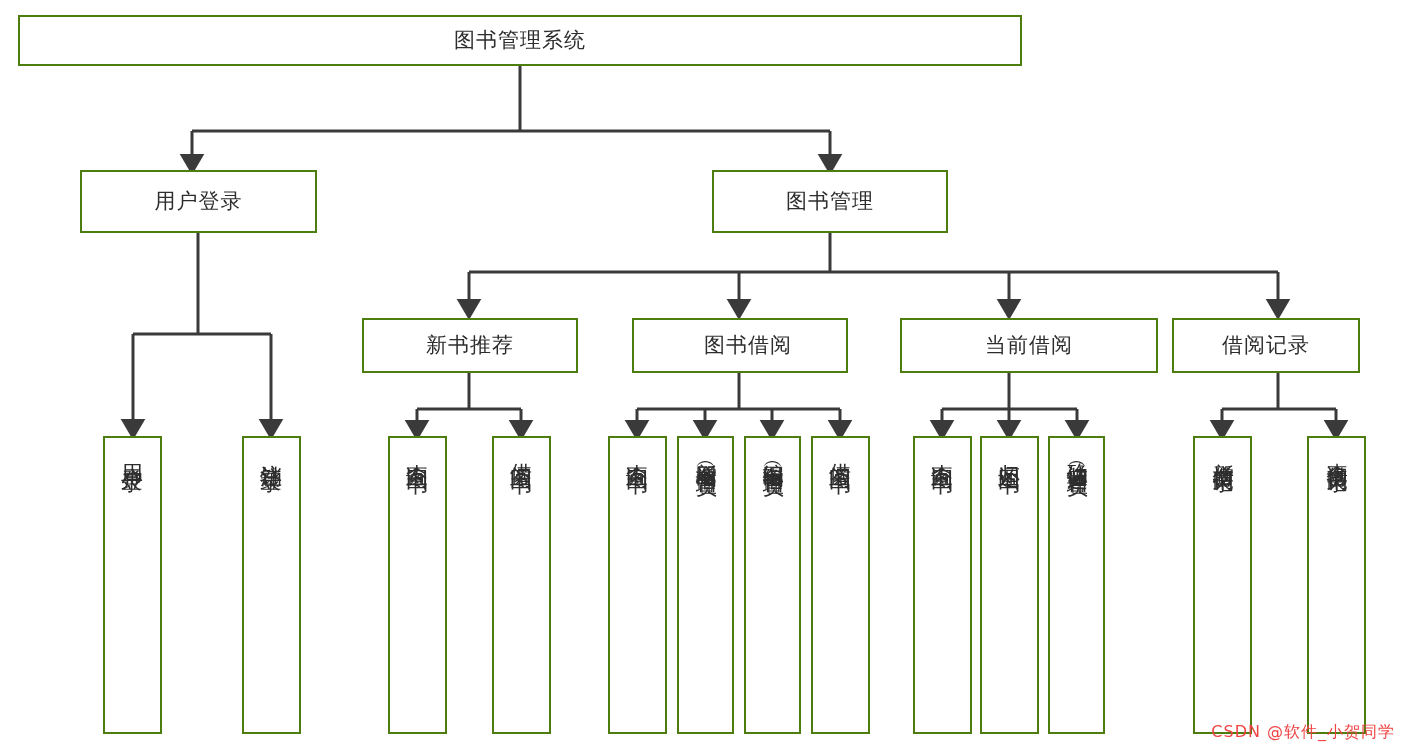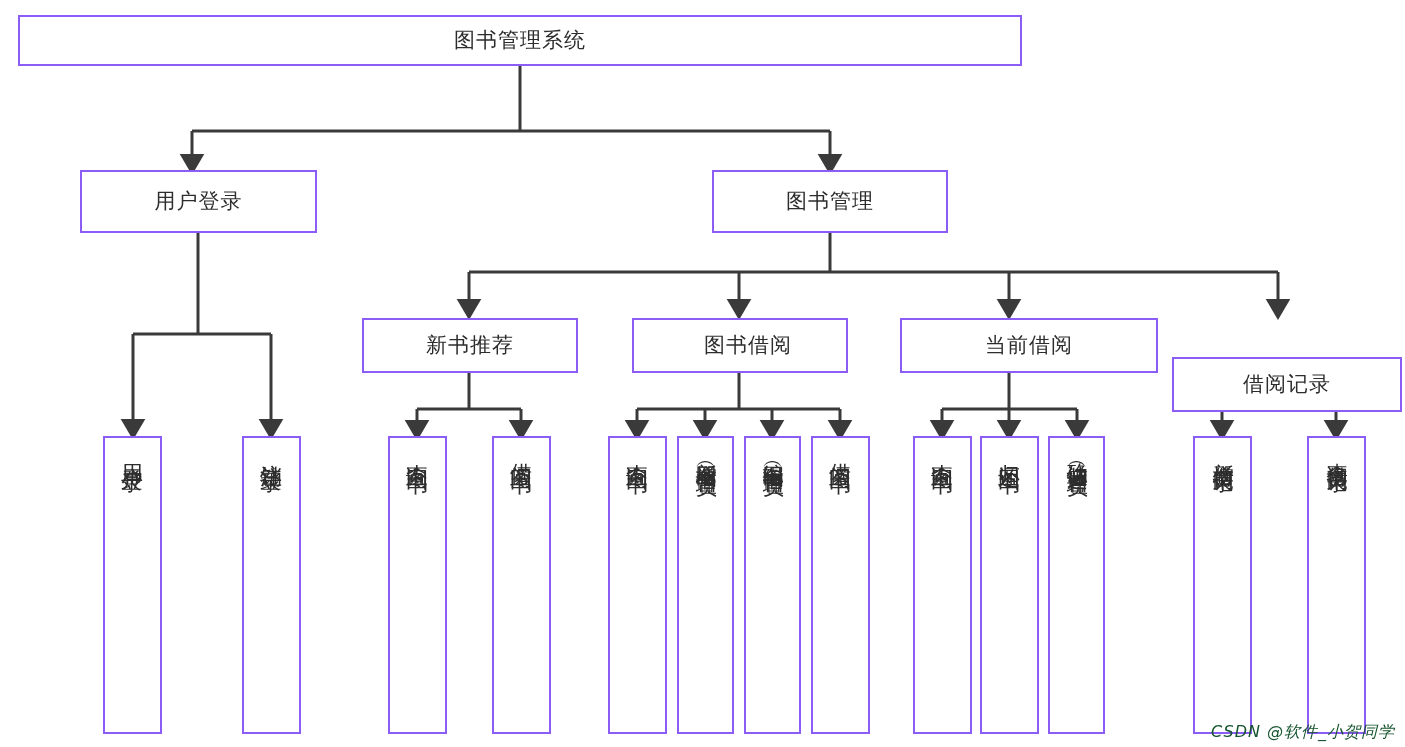--- a/index.html
+++ b/index.html
@@ -7,21 +7,21 @@
     font-family:"DejaVu Sans","Liberation Sans",sans-serif;
     width:1405px;height:747px;overflow:hidden;
   }
   #stage{position:relative;width:1405px;height:747px;background:#fff;}
   #wires{position:absolute;left:0;top:0;width:1405px;height:747px;pointer-events:none;}
 
   .node{
     position:absolute;
     box-sizing:border-box;
     background:#ffffff;
-    border:2px solid #8b5cf6;
+    border:2px solid #4d7c0f;
     display:flex;
     align-items:center;
     justify-content:center;
     color:#2b2b2b;
   }
   .node .lbl{
     font-size:21px;
     line-height:1.12;
     letter-spacing:1px;
     white-space:nowrap;
@@ -42,25 +42,24 @@
     white-space:normal;
     max-height:100%;
   }
   .leaf.tall .lbl{ font-size:21px; letter-spacing:2px; }
 
   #watermark{
     position:absolute;
     right:10px;
     bottom:4px;
     font-size:16px;
-    color:#14532d;
+    color:#ef4444;
     letter-spacing:1px;
     white-space:nowrap;
     user-select:none;
-    font-style:italic;
   }
 </style>
 </head>
 <body>
 
 <div id="stage">
 
   <svg id="wires" viewBox="0 0 1405 747" width="1405" height="747" aria-hidden="true">
     <defs>
       <marker id="arw" markerWidth="9" markerHeight="9" refX="1.5" refY="4.2" orient="auto" markerUnits="strokeWidth">
@@ -128,21 +127,21 @@
   </div>
 
   <div class="node" style="left:632px;top:318px;width:216px;height:55px;padding-left:16px;">
     <span class="lbl">图书借阅</span>
   </div>
 
   <div class="node" style="left:900px;top:318px;width:258px;height:55px;">
     <span class="lbl">当前借阅</span>
   </div>
 
-  <div class="node" style="left:1172px;top:318px;width:230px;height:55px;margin-top:39px;">
+  <div class="node" style="left:1172px;top:318px;width:188px;height:55px;">
     <span class="lbl">借阅记录</span>
   </div>
 
   <div class="node leaf" style="left:103px;top:436px;width:59px;height:298px;">
     <span class="lbl">用户登录</span>
   </div>
 
   <div class="node leaf" style="left:242px;top:436px;width:59px;height:298px;">
     <span class="lbl">注销登录</span>
   </div>

